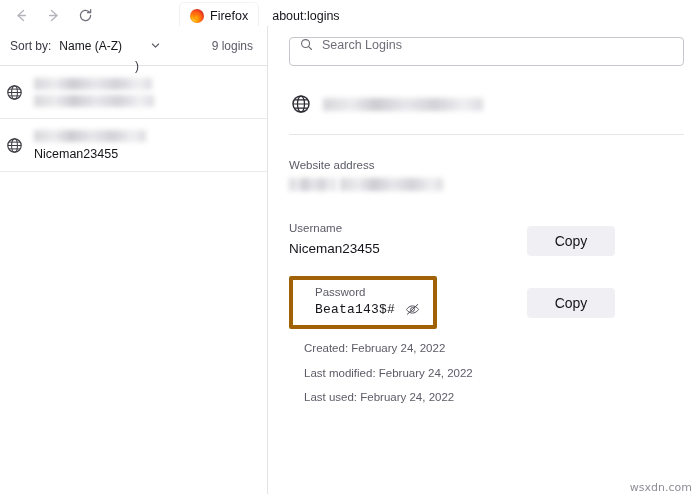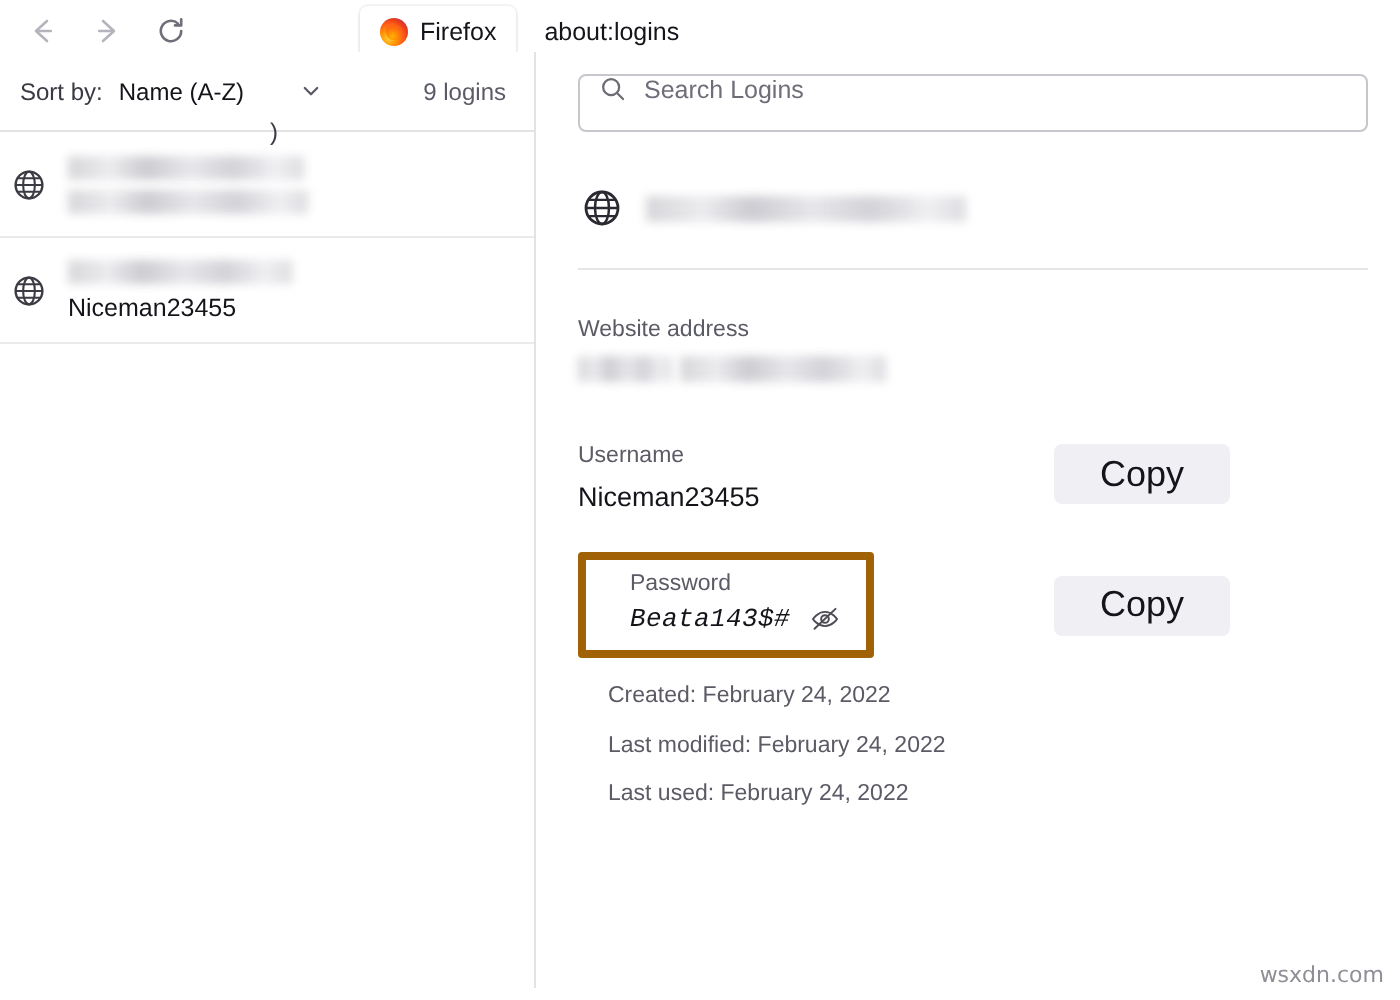--- a/index.html
+++ b/index.html
@@ -240,26 +240,27 @@
     font-size: 11.5px;
     color: #5b5b66;
     margin-bottom: 7px;
   }
   .field-value {
     font-size: 13.5px;
     color: #15141a;
   }
   .field-row {
     display: flex;
+    align-items: flex-end;
     justify-content: space-between;
   }
   .copy-btn {
     background: #f0f0f4;
     border-radius: 4px;
-    font-size: 18px;
+    font-size: 14px;
     color: #15141a;
     width: 88px;
     height: 30px;
     display: flex;
     align-items: center;
     justify-content: center;
     margin-right: 65px;
   }
 
   .pw-box {
@@ -273,21 +274,20 @@
     font-size: 11.5px;
     color: #5b5b66;
     margin-bottom: 4px;
   }
   .pw-row { display: flex; align-items: center; gap: 10px; }
   .pw-value {
     font-family: "Liberation Mono", "DejaVu Sans Mono", monospace;
     font-size: 13px;
     color: #15141a;
     letter-spacing: 0.2px;
-    font-style: italic;
   }
   .eye-ico { color: #4c4c55; display: flex; }
 
   .meta { padding: 0 20px; }
   .meta-line {
     font-size: 11.5px;
     color: #5b5b66;
     line-height: 1.0;
     margin-bottom: 13px;
   }

